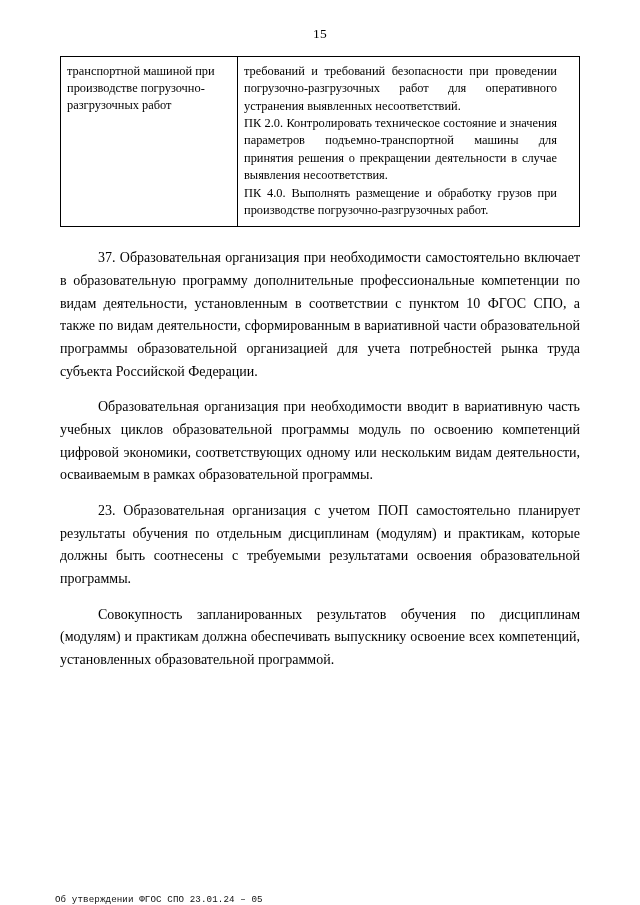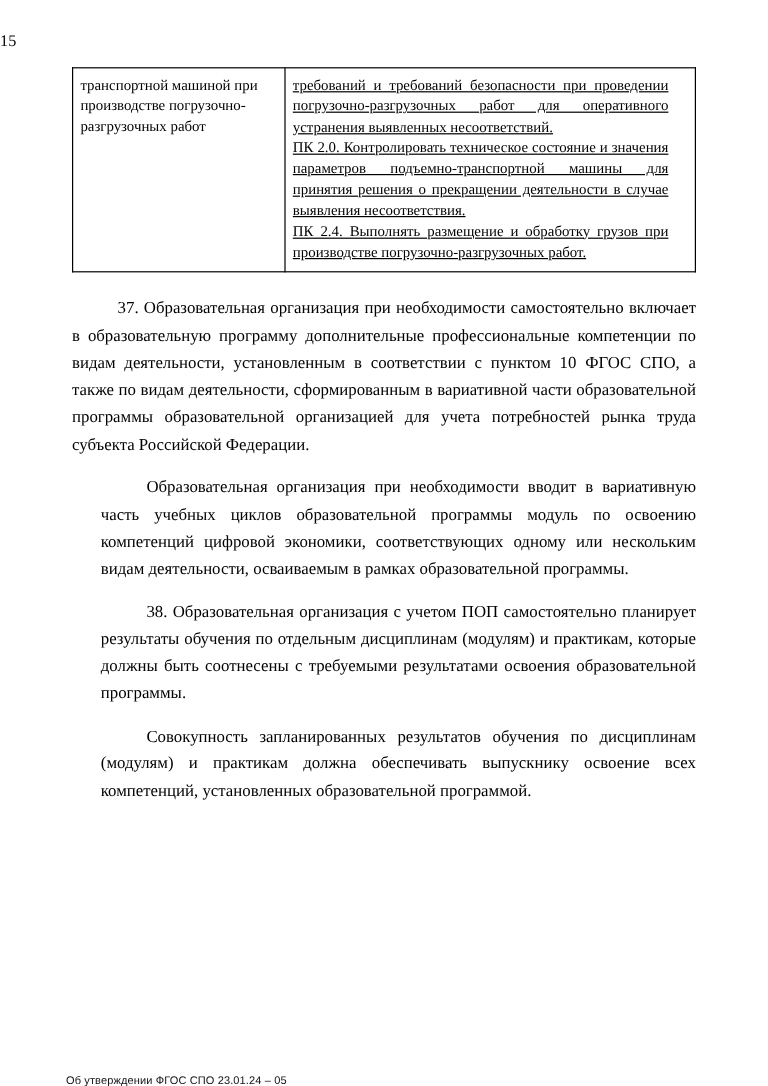--- a/index.html
+++ b/index.html
@@ -16,21 +16,21 @@
     overflow: hidden;
   }
   .page {
     position: relative;
     width: 640px;
     height: 905px;
     box-sizing: border-box;
     padding: 0;
   }
   .page-number {
-    text-align: left;
+    text-align: center;
     font-size: 13.5px;
     margin-top: 26px;
     margin-bottom: 14px;
     letter-spacing: 0.2px;
   }
   .content {
     margin: 0 60px 0 60px;
   }
   table.req-table {
     border-collapse: collapse;
@@ -49,48 +49,46 @@
   }
   td.col-right {
     width: auto;
     text-align: justify;
     text-justify: inter-word;
   }
   td.col-right p {
     margin: 0;
     text-align: justify;
     line-height: 1.40;
-    text-decoration: underline;
   }
   td.col-left p {
     margin: 0;
     line-height: 1.38;
   }
   .body-text {
     margin: 0;
     text-align: justify;
     text-justify: inter-word;
     font-size: 14px;
     line-height: 1.62;
     text-indent: 38px;
     hyphens: none;
   }
   .para-gap {
     margin-top: 13px;
-    margin-left: 24px;
   }
   .first-para {
     margin-top: 20px;
   }
   .footer {
     position: absolute;
     left: 55px;
     bottom: 26px;
     font-size: 9.2px;
-    font-family: Liberation Sans, sans-serif;
+    font-family: Liberation Mono, monospace;
     color: #111111;
     letter-spacing: 0.1px;
   }
 </style>
 </head>
 <body>
 
 <div class="page">
 
   <div class="page-number">15</div>
@@ -99,28 +97,28 @@
 
     <table class="req-table">
       <tbody>
           <tr>
         <td class="col-left">
           <p>транспортной машиной при производстве погрузочно-разгрузочных работ</p>
         </td>
         <td class="col-right">
           <p>требований и требований безопасности при проведении погрузочно-разгрузочных работ для оперативного устранения выявленных несоответствий.</p>
           <p>ПК 2.0. Контролировать техническое состояние и значения параметров подъемно-транспортной машины для принятия решения о прекращении деятельности в случае выявления несоответствия.</p>
-          <p>ПК 2.4. Выполнять размещение и обработку грузов при производстве погрузочно-разгрузочных работ.</p>
+          <p>ПК 4.0. Выполнять размещение и обработку грузов при производстве погрузочно-разгрузочных работ.</p>
         </td>
       </tr>
     </tbody>
       </table>
 
     <p class="body-text first-para">37.  Образовательная организация при необходимости самостоятельно включает в образовательную программу дополнительные профессиональные компетенции по видам деятельности, установленным в соответствии с пунктом 10 ФГОС СПО, а также по видам деятельности, сформированным в вариативной части образовательной программы образовательной организацией для учета потребностей рынка труда субъекта Российской Федерации.</p>
     <p class="body-text para-gap">Образовательная организация при необходимости вводит в вариативную часть учебных циклов образовательной программы модуль по освоению компетенций цифровой экономики, соответствующих одному или нескольким видам деятельности, осваиваемым в рамках образовательной программы.</p>
-    <p class="body-text para-gap">38.  Образовательная организация с учетом ПОП самостоятельно планирует результаты обучения по отдельным дисциплинам (модулям) и практикам, которые должны быть соотнесены с требуемыми результатами освоения образовательной программы.</p>
+    <p class="body-text para-gap">23.  Образовательная организация с учетом ПОП самостоятельно планирует результаты обучения по отдельным дисциплинам (модулям) и практикам, которые должны быть соотнесены с требуемыми результатами освоения образовательной программы.</p>
     <p class="body-text para-gap">Совокупность запланированных результатов обучения по дисциплинам (модулям) и практикам должна обеспечивать выпускнику освоение всех компетенций, установленных образовательной программой.</p>
 
   </div>
 
   <div class="footer">Об утверждении ФГОС СПО 23.01.24 – 05</div>
 
 </div>
 
 </body></html>

